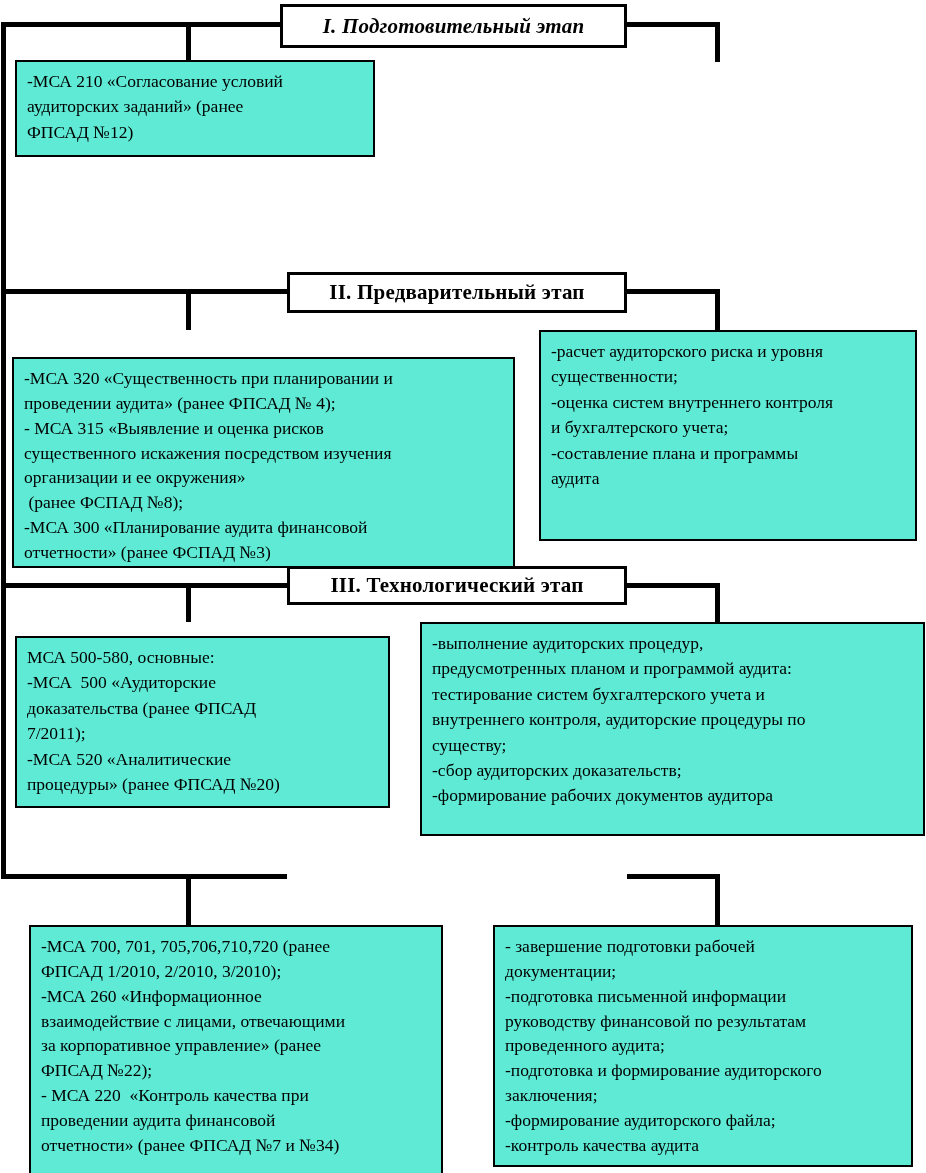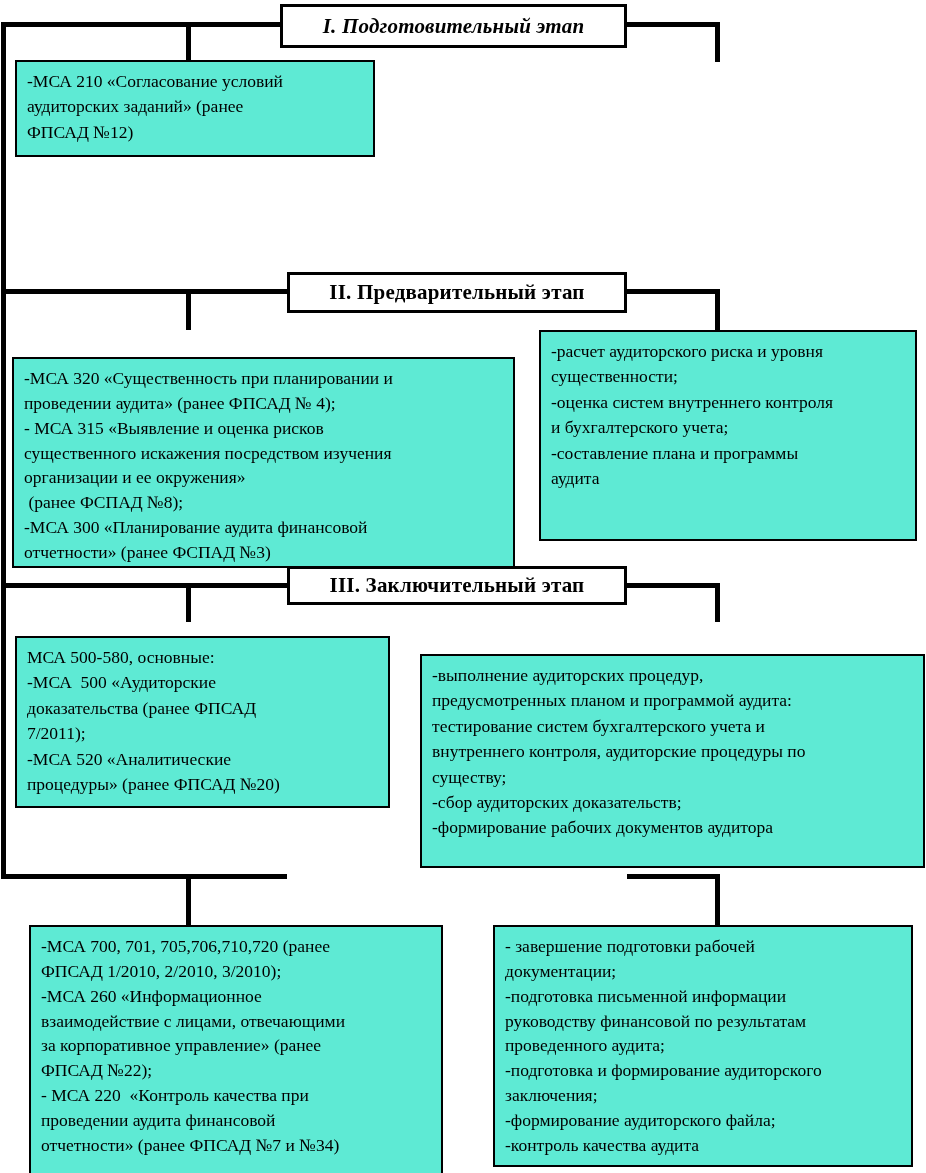--- a/index.html
+++ b/index.html
@@ -62,29 +62,29 @@
 и бухгалтерского учета;
 -составление плана и программы
 аудита</div>
 
   <div class="ln" style="left:1px;top:583px;width:286px;height:5px;"></div>
   <div class="ln" style="left:186px;top:583px;width:5px;height:39px;"></div>
   <div class="ln" style="left:627px;top:583px;width:93px;height:5px;"></div>
   <div class="ln" style="left:715px;top:583px;width:5px;height:39px;"></div>
 
   <div class="hdr" style="left:287px;top:566px;width:340px;height:39px;">
-    <span>III. Заключительный этап</span>
+    <span>III. Технологический этап</span>
   </div>
   <div class="box" style="left:15px;top:636px;width:375px;height:172px;">МСА 500-580, основные:
 -МСА  500 «Аудиторские
 доказательства (ранее ФПСАД
 7/2011);
 -МСА 520 «Аналитические
 процедуры» (ранее ФПСАД №20)</div>
-  <div class="box" style="left:420px;top:622px;width:505px;height:214px;margin-top:32px;">-выполнение аудиторских процедур,
+  <div class="box" style="left:420px;top:622px;width:505px;height:214px;">-выполнение аудиторских процедур,
 предусмотренных планом и программой аудита:
 тестирование систем бухгалтерского учета и
 внутреннего контроля, аудиторские процедуры по
 существу;
 -сбор аудиторских доказательств;
 -формирование рабочих документов аудитора</div>
 
   <div class="ln" style="left:1px;top:874px;width:286px;height:5px;"></div>
   <div class="ln" style="left:186px;top:874px;width:5px;height:51px;"></div>
   <div class="ln" style="left:627px;top:874px;width:93px;height:5px;"></div>

